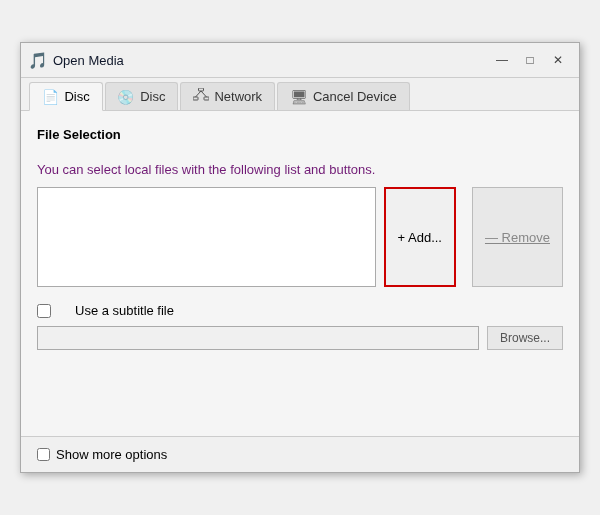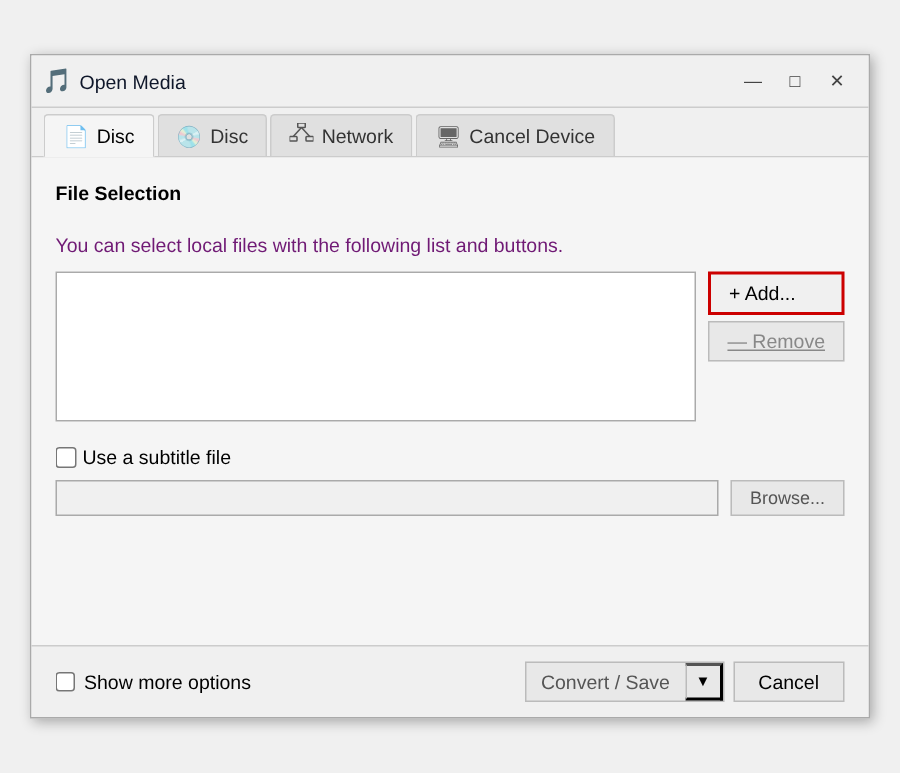--- a/index.html
+++ b/index.html
@@ -134,22 +134,21 @@
     .file-list-box {
       flex: 1;
       border: 1px solid #aaa;
       background: white;
       height: 100px;
       min-height: 100px;
     }
 
     .file-buttons {
       display: flex;
-      flex-direction: column;
-      gap: 4px;
+      gap: 16px;
     }
 
     .btn-add {
       padding: 5px 12px;
       background: #f0f0f0;
       border: 2px solid #cc0000;
       cursor: pointer;
       display: flex;
       align-items: center;
       gap: 4px;
@@ -173,21 +172,21 @@
       text-decoration: underline;
     }
 
     .subtitle-section {
       margin-bottom: 20px;
     }
 
     .checkbox-row {
       display: flex;
       align-items: center;
-      gap: 4px;
+      gap: 24px;
       margin-bottom: 8px;
     }
 
     .checkbox-row input[type="checkbox"] {
       width: 14px;
       height: 14px;
       cursor: pointer;
     }
 
     .subtitle-input-row {
@@ -341,21 +340,14 @@
     </div>
 
     <div class="spacer"></div>
   </div>
 
   <div class="footer">
     <div class="footer-left">
       <input type="checkbox" id="show-more-check" style="">
       <label for="show-more-check">Show more options</label>
     </div>
-    <div class="footer-right">
-      <div class="btn-convert">
-        <button class="btn-convert-main">Convert / Save</button>
-        <button class="btn-convert-arrow">▼</button>
-      </div>
-      <button class="btn-cancel">Cancel</button>
-    </div>
   </div>
 </div>
 
 </body></html>

